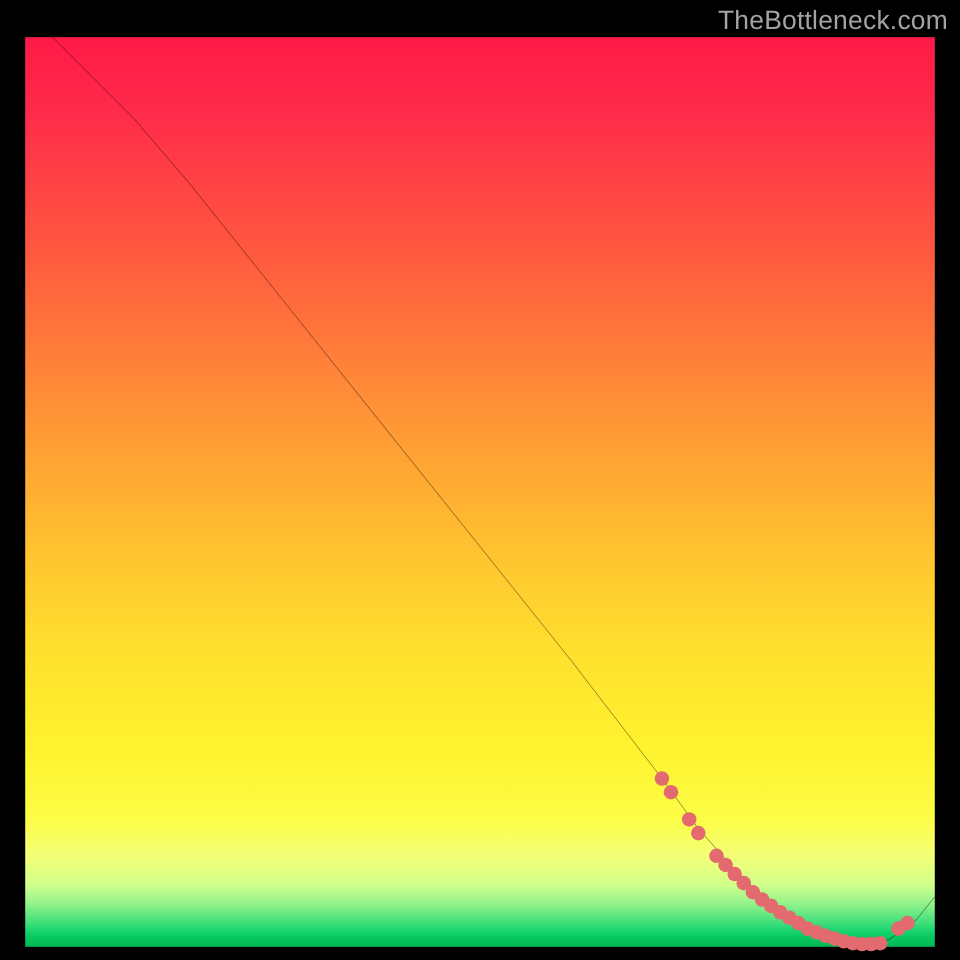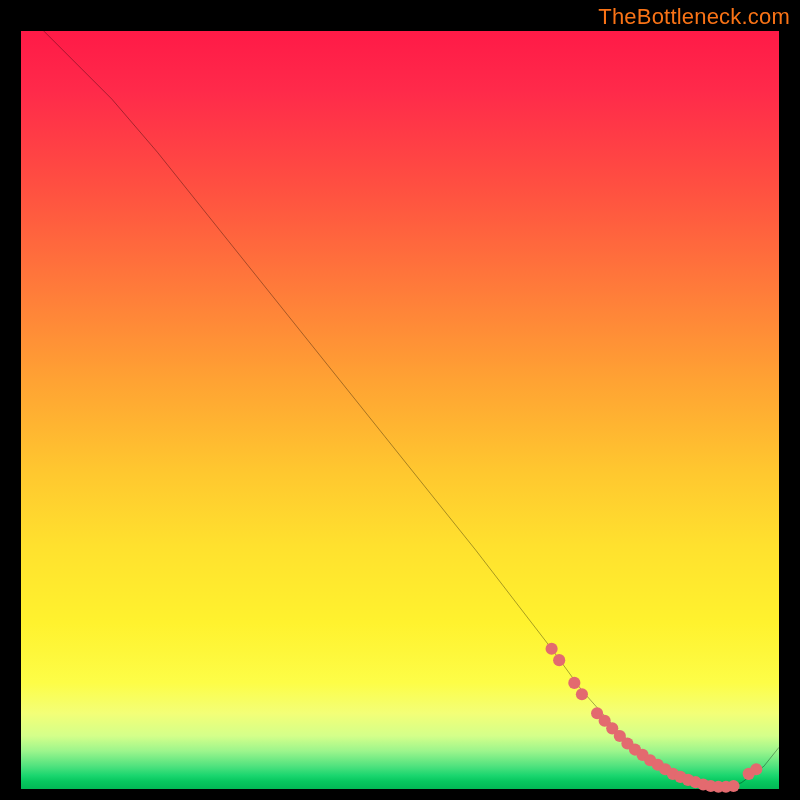--- a/index.html
+++ b/index.html
@@ -14,21 +14,21 @@
   .frame {
     position: relative;
     width: 800px;
     height: 800px;
     background: #000;
   }
   .watermark {
     position: absolute;
     top: 4px;
     right: 10px;
-    color: #f97316;
+    color: #a3a3a3;
     font-size: 22px;
     font-weight: 500;
     letter-spacing: 0.2px;
     user-select: none;
   }
   .plot {
     position: absolute;
     left: 21px;
     top: 31px;
     width: 758px;

